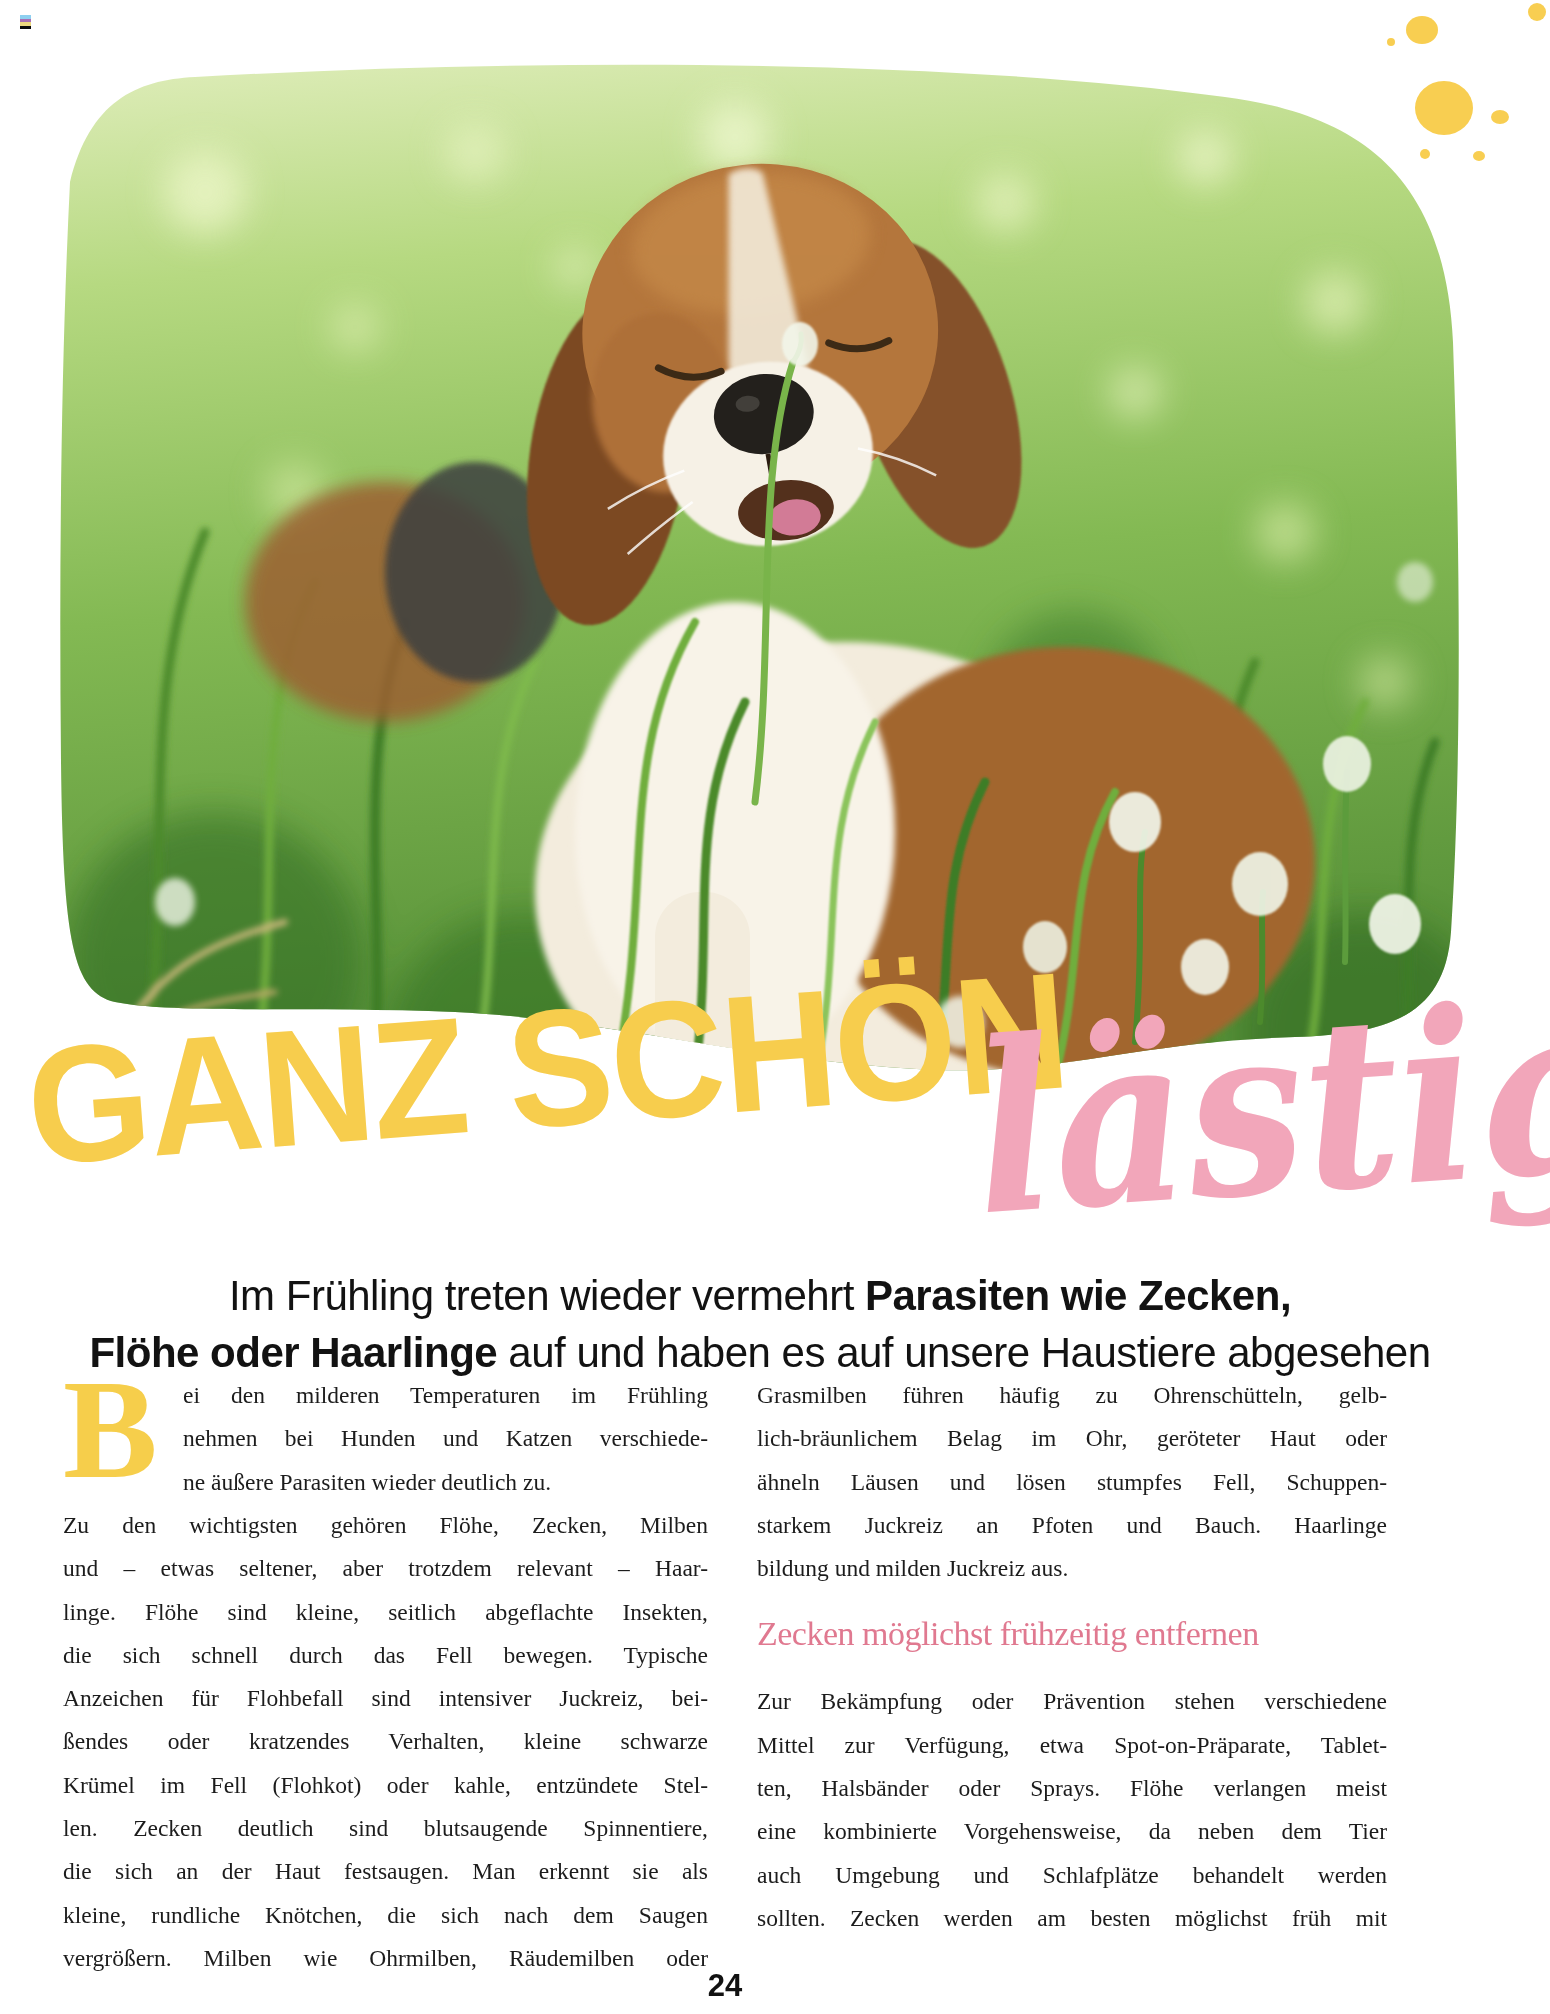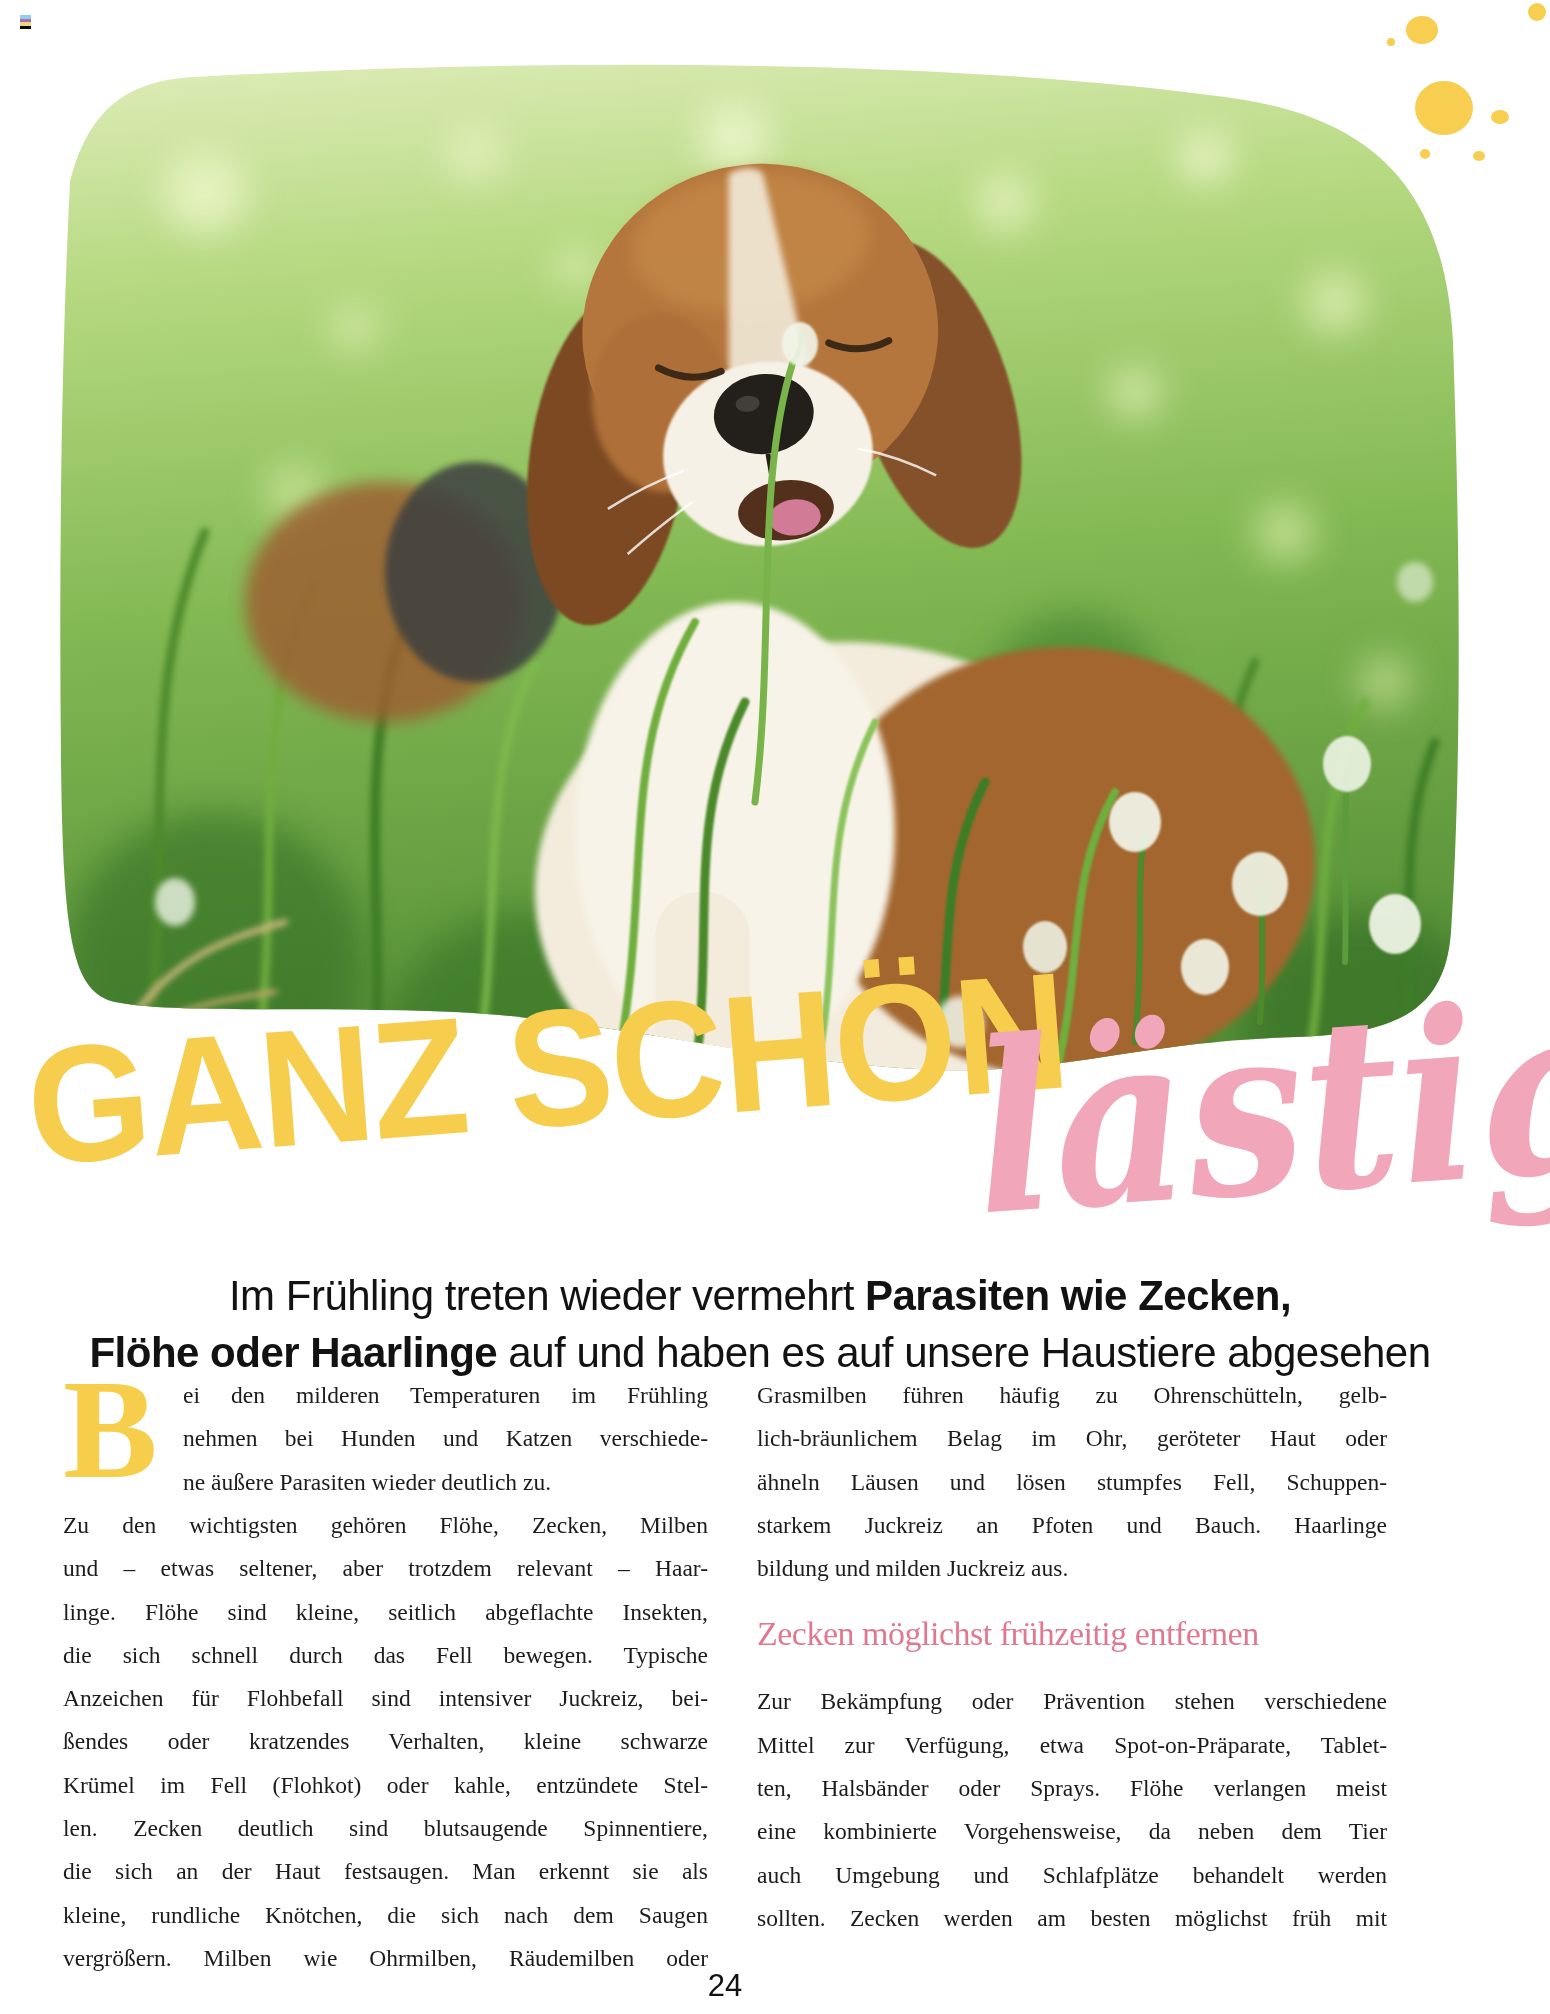--- a/index.html
+++ b/index.html
@@ -62,21 +62,21 @@
   .indent-lines{flex:1;}
   .subheading{
     margin:24px 0 26px 0;
     font-family:Liberation Serif, serif;font-size:34px;line-height:40px;
     letter-spacing:-.5px;color:var(--heading-pink,#E07990);
   }
 
   
   .page-number{
     position:absolute;left:640px;top:1968px;width:170px;text-align:center;
-    font-family:"Liberation Sans",sans-serif;font-weight:normal;font-size:31px;color:#111;
+    font-family:"Liberation Sans",sans-serif;font-weight:bold;font-size:31px;color:#111;
   }
 </style>
 </head>
 <body>
 
 <div class="print-mark">
   <div style="background:#8ED0F0"></div>
   <div style="background:#A86FB4"></div>
   <div style="background:#ECD77E"></div>
   <div style="background:#0A0A0A"></div>

